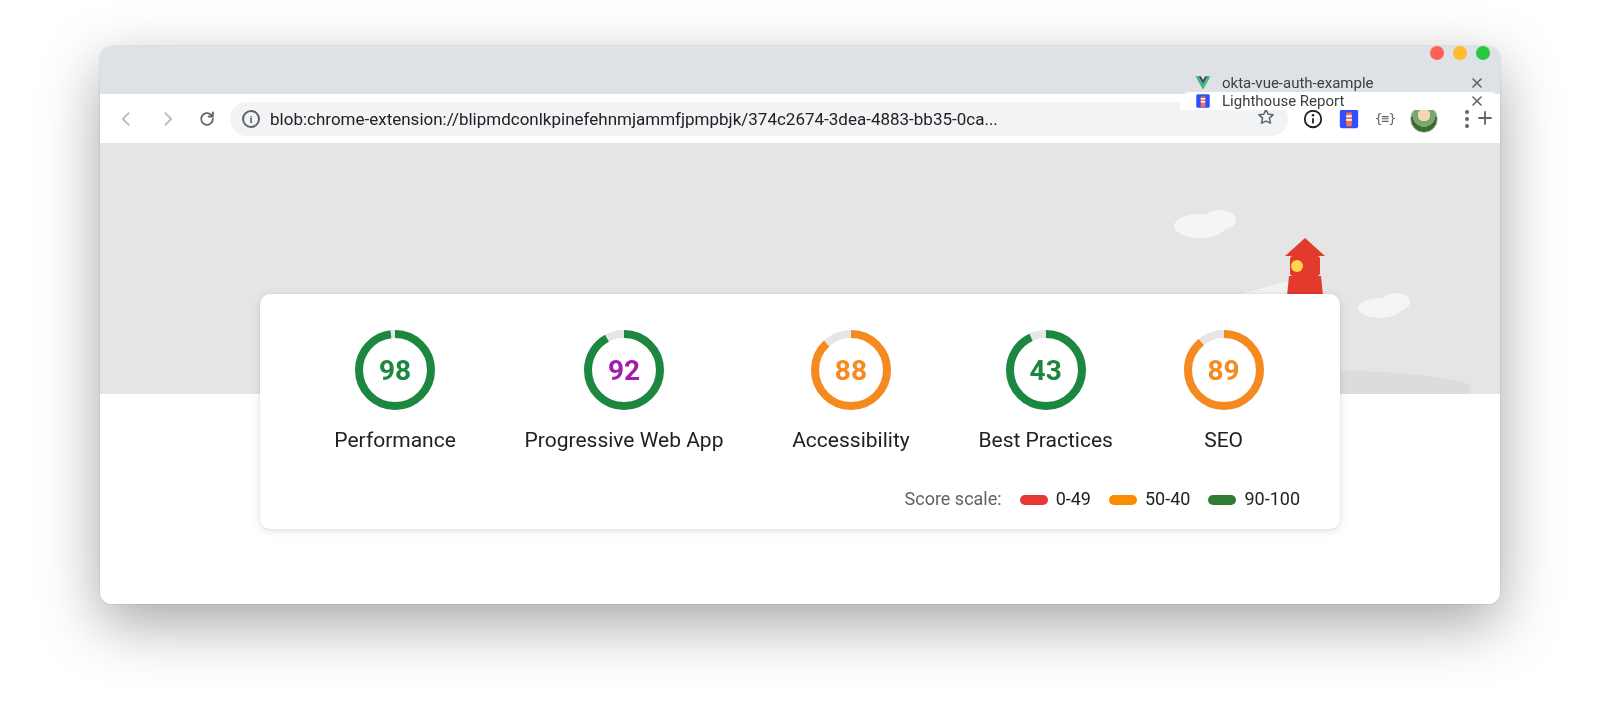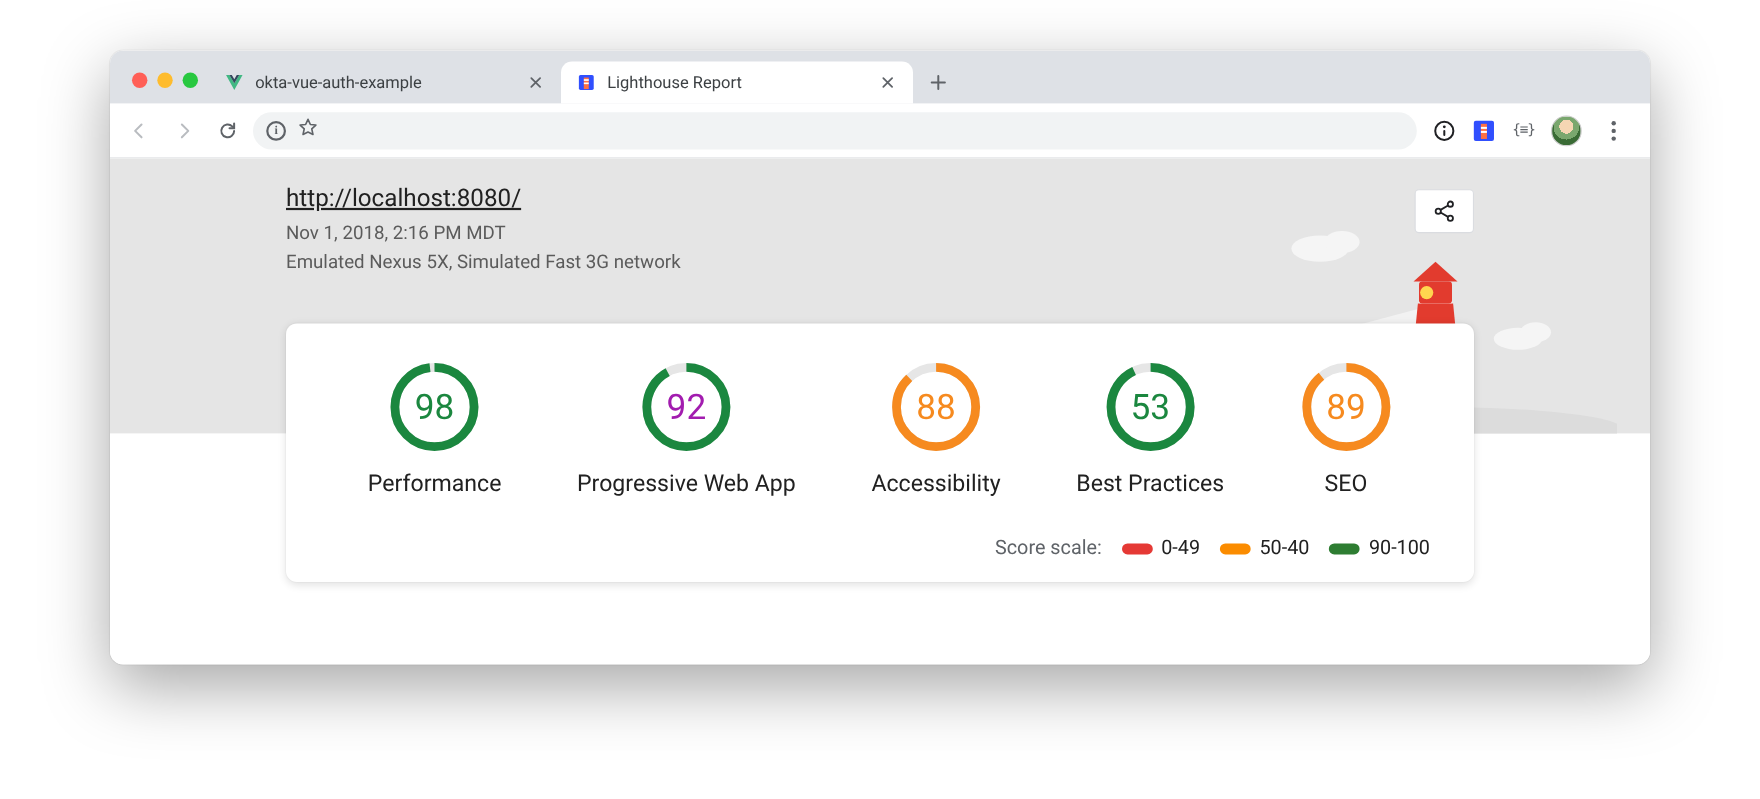--- a/index.html
+++ b/index.html
@@ -20,20 +20,21 @@
     overflow: hidden;
   }
   
   .tab-strip {
     height: 48px;
     background: #dee1e6;
     display: flex;
     align-items: flex-end;
     padding-left: 12px;
     position: relative;
+    flex-direction: column;
   }
   .traffic-lights {
     display: flex;
     gap: 9px;
     align-items: center;
     padding: 0 10px 14px 8px;
   }
   .tl { width: 14px; height: 14px; border-radius: 50%; }
   .tl-red { background: #ff5f57; }
   .tl-yellow { background: #febc2e; }
@@ -191,21 +192,21 @@
   }
   .gauge {
     position: relative;
     width: 84px; height: 84px;
     margin-bottom: 16px;
   }
   .gauge svg { transform: rotate(-90deg); }
   .gauge .num {
     position: absolute; inset: 0;
     display: flex; align-items: center; justify-content: center;
-    font-size: 32px; font-weight: 400;
+    font-size: 28px; font-weight: 700;
   }
   .score-label { font-size: 21px; color: #212121; }
   .legend {
     display: flex;
     justify-content: flex-end;
     align-items: center;
     gap: 18px;
     margin-top: 36px;
     font-size: 18px;
     color: #212121;
@@ -285,20 +286,21 @@
         </svg>
     </div>
     <div class="nav-btn">
       <svg width="20" height="20" viewBox="0 0 24 24">
           <path fill="none" stroke="#5f6368" stroke-width="2.2" stroke-linecap="round" d="M19 12a7 7 0 1 1-2.05-4.95M19 4v5h-5"></path>
         </svg>
     </div>
 
     <div class="addr">
       <span class="info-icon">i</span>
+      <span class="url">blob:chrome-extension://blipmdconlkpinefehnmjammfjpmpbjk/374c2674-3dea-4883-bb35-0ca...</span>
       <span class="star">
         <svg width="20" height="20" viewBox="0 0 24 24">
             <path fill="none" stroke="#5f6368" stroke-width="1.8" stroke-linejoin="round" d="M12 3l2.6 5.6 6 .6-4.5 4.2 1.3 6L12 16.9 6.6 19.4l1.3-6L3.4 9.2l6-.6L12 3z"></path>
           </svg>
       </span>
     </div>
 
     <div class="ext-icons">
       <span class="ext">
         <svg width="22" height="22" viewBox="0 0 24 24">
@@ -320,34 +322,20 @@
       <div class="menu-dots">
           <span></span>
           <span></span>
           <span></span>
         </div>
     </div>
   </div>
 
   <div class="content">
     <div class="hero">
-      <div class="hero-inner">
-        <a class="report-url">http://localhost:8080/</a>
-        <div class="report-meta">Nov 1, 2018, 2:16 PM MDT</div>
-        <div class="report-meta">Emulated Nexus 5X, Simulated Fast 3G network</div>
-
-        <div class="share-btn">
-          <svg width="22" height="22" viewBox="0 0 24 24">
-            <circle cx="18" cy="5" r="2.6" fill="none" stroke="#202124" stroke-width="1.8"></circle>
-            <circle cx="6" cy="12" r="2.6" fill="none" stroke="#202124" stroke-width="1.8"></circle>
-            <circle cx="18" cy="19" r="2.6" fill="none" stroke="#202124" stroke-width="1.8"></circle>
-            <path d="M8.3 10.7l7.4-4.3M8.3 13.3l7.4 4.3" stroke="#202124" stroke-width="1.8"></path>
-          </svg>
-        </div>
-      </div>
 
       <svg class="scene" viewBox="0 0 320 200">
         <ellipse cx="155" cy="192" rx="170" ry="20" fill="#dcdcdc"></ellipse>
 
         <polygon points="0,120 150,80 150,100 0,180" fill="#f2f2f2"></polygon>
 
         <polygon points="140,75 170,75 178,180 132,180" fill="#fff"></polygon>
         <polygon points="139,78 171,78 173,98 137,98" fill="#e23b2e"></polygon>
         <polygon points="136,118 174,118 176,138 134,138" fill="#e23b2e"></polygon>
         <polygon points="133,158 177,158 178,178 132,178" fill="#e23b2e"></polygon>
@@ -386,21 +374,21 @@
             <div class="gauge"><svg width="84" height="84" viewBox="0 0 84 84">
                 <circle cx="42" cy="42" r="36" fill="none" stroke="#e6e6e6" stroke-width="8"></circle>
                 <circle cx="42" cy="42" r="36" fill="none" stroke="#f68a1f" stroke-width="8" stroke-linecap="butt" stroke-dasharray="199.0513105314493 226.1946710584651"></circle>
               </svg><div class="num" style="color:#f68a1f">88</div></div>
             <div class="score-label">Accessibility</div>
           </div>
           <div class="score">
             <div class="gauge"><svg width="84" height="84" viewBox="0 0 84 84">
                 <circle cx="42" cy="42" r="36" fill="none" stroke="#e6e6e6" stroke-width="8"></circle>
                 <circle cx="42" cy="42" r="36" fill="none" stroke="#1b873f" stroke-width="8" stroke-linecap="butt" stroke-dasharray="210.36104408437257 226.1946710584651"></circle>
-              </svg><div class="num" style="color:#1b873f">53</div></div>
+              </svg><div class="num" style="color:#1b873f">43</div></div>
             <div class="score-label">Best Practices</div>
           </div>
           <div class="score">
             <div class="gauge"><svg width="84" height="84" viewBox="0 0 84 84">
                 <circle cx="42" cy="42" r="36" fill="none" stroke="#e6e6e6" stroke-width="8"></circle>
                 <circle cx="42" cy="42" r="36" fill="none" stroke="#f68a1f" stroke-width="8" stroke-linecap="butt" stroke-dasharray="201.31325724203396 226.1946710584651"></circle>
               </svg><div class="num" style="color:#f68a1f">89</div></div>
             <div class="score-label">SEO</div>
           </div>
         </div>

